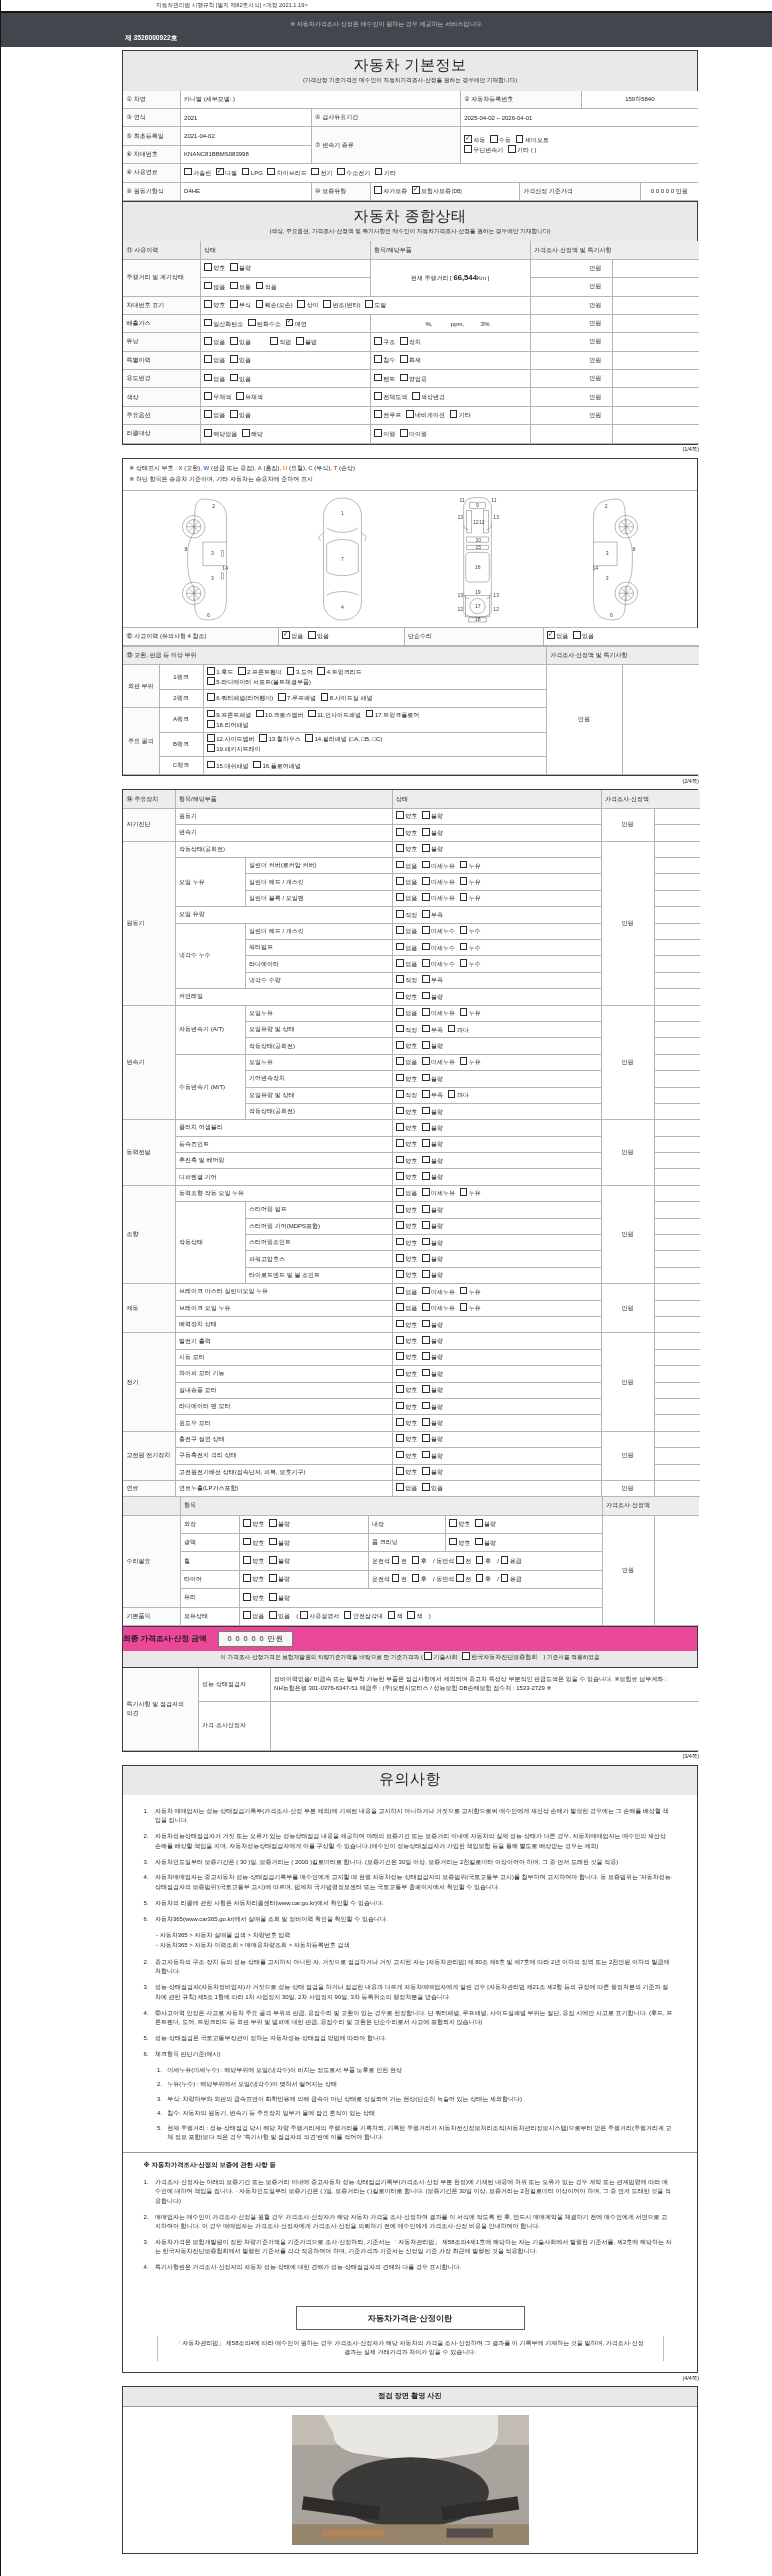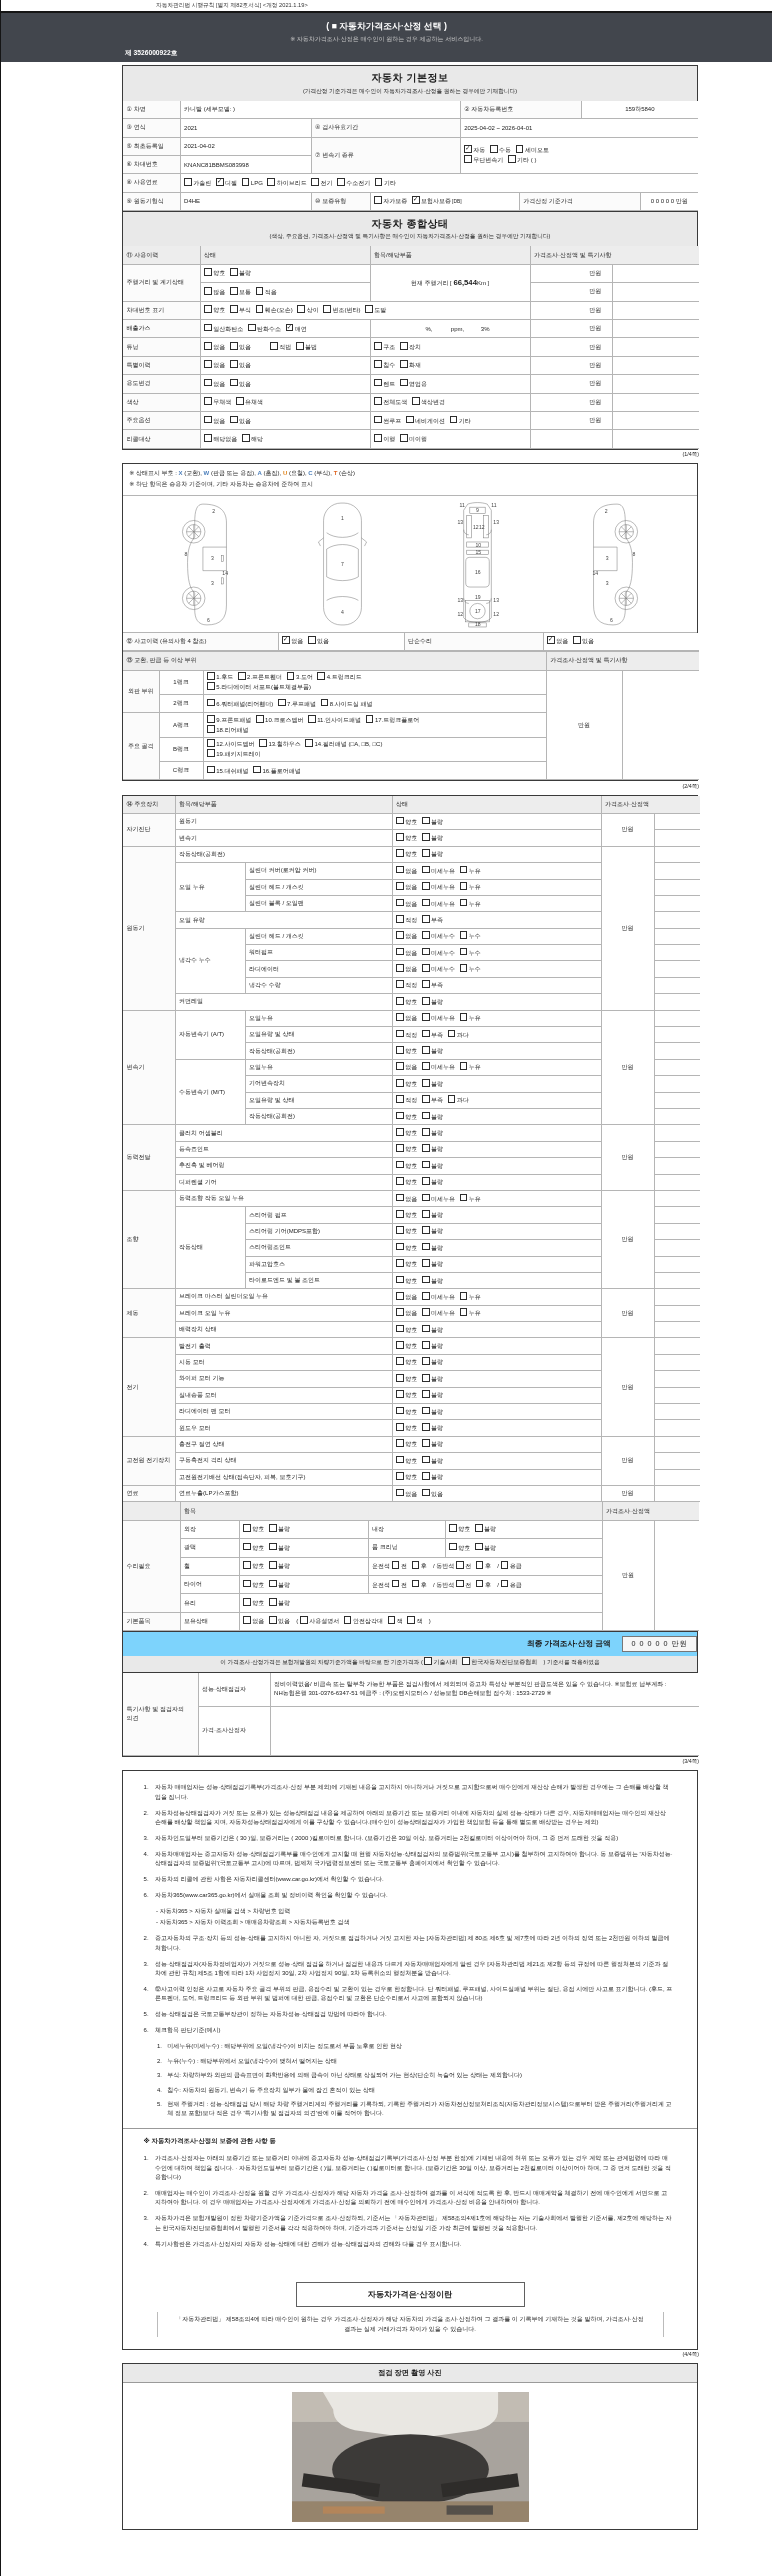--- a/index.html
+++ b/index.html
@@ -10,21 +10,21 @@
   .topline{height:2.1px;background:#151515;}
   .dochead{background:#42464d;color:#fff;padding:5.2px 0 3.1px 0;}
   .dochead .dh-title{text-align:center;font-size:14px;font-weight:bold;letter-spacing:0.5px;}
   .dochead .dh-sub{text-align:center;font-size:8.8px;font-weight:bold;margin-top:3.1px;}
   .dochead .dh-note{text-align:center;font-size:6px;color:#c9c9c9;margin-top:2.1px;}
   .dochead .dh-no{font-size:6.7px;font-weight:bold;padding:5.2px 0 1px 124px;}
   .content{width:576px;margin-left:121px;position:relative;}
   .bigbox{border:1.5px solid #3a3a3a;margin-top:3.1px;background:#fff;}
   .secband{background:#e9e9e9;text-align:center;padding:4.6px 2.1px 5.2px;}
   .secband.mid{border-top:1px solid #3a3a3a;}
-  .secband .st{font-size:10px;font-weight:bold;letter-spacing:0.5px;}
+  .secband .st{font-size:15px;font-weight:normal;letter-spacing:0.5px;}
   .secband .ss{font-size:5.7px;margin-top:2.6px;color:#222;}
   table{border-collapse:collapse;width:100%;table-layout:fixed;}
   td,th{border:0.5px solid #b5b5b5;font-size:6px;padding:1.5px 3.6px;vertical-align:middle;
         word-break:keep-all;}
   th{background:#ededed;font-weight:normal;text-align:left;height:14.4px;}
   td{height:14.4px;background:#fff;}
   tr:first-child td, tr:first-child th{border-top:none;}
   td:first-child,th:first-child{border-left:none;}
   td:last-child,th:last-child{border-right:none;}
   .t_detail td{height:12.4px;}
@@ -43,21 +43,21 @@
       vertical-align:-0.5px;margin-right:1.5px;position:relative;background:#fff;}
   .cb.ck::after{content:"✓";position:absolute;left:0px;top:-2.1px;font-size:6.2px;font-weight:bold;color:#111;}
   .cbl{font-size:6px;}
   .cbsuf{font-size:4.9px;margin-left:1px;}
   .gap{display:inline-block;width:14.4px;}
   .marker{width:576px;margin-left:121px;text-align:right;font-size:5.4px;color:#222;padding:1.5px 1px;}
   .notes{padding:4.6px 6.2px;font-size:6px;line-height:1.8;border-bottom:0.5px solid #b5b5b5;}
   .diagrams{display:flex;justify-content:space-around;align-items:center;padding:4.1px 15.5px;border-bottom:0.5px solid #b5b5b5;}
   .diagrams svg{stroke:#777;fill:none;}
   .dnum{font-size:10px;fill:#444;stroke:none;font-family:"Liberation Sans",sans-serif;}
-  .finalband{background:#7dd3fc;border-top:1px solid #3a3a3a;padding:4.1px 0;text-align:right;}
+  .finalband{background:#ec4899;border-top:1px solid #3a3a3a;padding:4.1px 0;text-align:left;}
   .finalband .fl{font-size:7.7px;font-weight:bold;margin-right:9.3px;}
   .finalband .fv{display:inline-block;border:0.5px solid #777;background:#f6f6f6;
       padding:2.1px 8.2px;font-size:7.2px;letter-spacing:1px;}
   .finalnote{background:#e9e9e9;text-align:center;font-size:5.7px;padding:1px 0 4.1px;border-bottom:0.5px solid #3a3a3a;}
   .noticebody{padding:12.4px 24px 13.4px 20.6px;}
   .nitem{display:flex;margin-bottom:6.7px;font-size:6px;line-height:1.55;}
   .nitem .nn{width:11.3px;flex:none;}
   .nitem .nt{flex:1;}
   .nsub{margin:1px 0 0 12.4px;font-size:6px;line-height:1.6;}
   .nsub2{display:flex;margin:0 0 5.2px 13.4px;font-size:6px;line-height:1.55;}
@@ -72,21 +72,20 @@
              padding:4.1px 0;border-bottom:0.5px solid #9a9a9a;}
   .photowrap{padding:6.2px 0 5.2px;text-align:center;}
   .photo{width:237px;height:130px;margin:2.6px auto;display:block;}
 </style>
 </head>
 <body>
 
 <div class="regline">자동차관리법 시행규칙 [별지 제82호서식] &lt;개정 2021.1.19&gt;</div>
 <div class="topline"></div>
 <div class="dochead">
-  <div class="dh-sub">( ■ 자동차가격조사·산정 선택 )</div>
   <div class="dh-note">※ 자동차가격조사·산정은 매수인이 원하는 경우 제공하는 서비스입니다.</div>
   <div class="dh-no">제 3526000922호</div>
 </div>
 
 <div class="content">
   <div class="bigbox">
     <div class="secband">
       <div class="st">자동차 기본정보</div>
       <div class="ss">(가격산정 기준가격은 매수인이 자동차가격조사·산정을 원하는 경우에만 기재합니다)</div>
     </div>
@@ -709,20 +708,23 @@
             <td class="h90"></td>
           </tr>
         </tbody>
       </table>
   </div>
 </div>
 <div class="marker">(3/4쪽)</div>
 
 <div class="content">
   <div class="bigbox">
+    <div class="secband">
+      <div class="st">유의사항</div>
+    </div>
     <div class="noticebody" id="noticebody">
         <div class="nitem">
           <span class="nn">1.</span>
           <span class="nt">자동차 매매업자는 성능·상태점검기록부(가격조사·산정 부분 제외)에 기재된 내용을 고지하지 아니하거나 거짓으로 고지함으로써 매수인에게 재산상 손해가 발생한 경우에는 그 손해를 배상할 책임을 집니다.</span>
         </div>
         <div class="nitem">
           <span class="nn">2.</span>
           <span class="nt">자동차성능상태점검자가 거짓 또는 오류가 있는 성능상태점검 내용을 제공하여 아래의 보증기간 또는 보증거리 이내에 자동차의 실제 성능·상태가 다른 경우, 자동차매매업자는 매수인의 재산상 손해를 배상할 책임을 지며, 자동차성능상태점검자에게 이를 구상할 수 있습니다.(매수인이 성능상태점검자가 가입한 책임보험 등을 통해 별도로 배상받는 경우는 제외)</span>
         </div>
         <div class="nitem">

